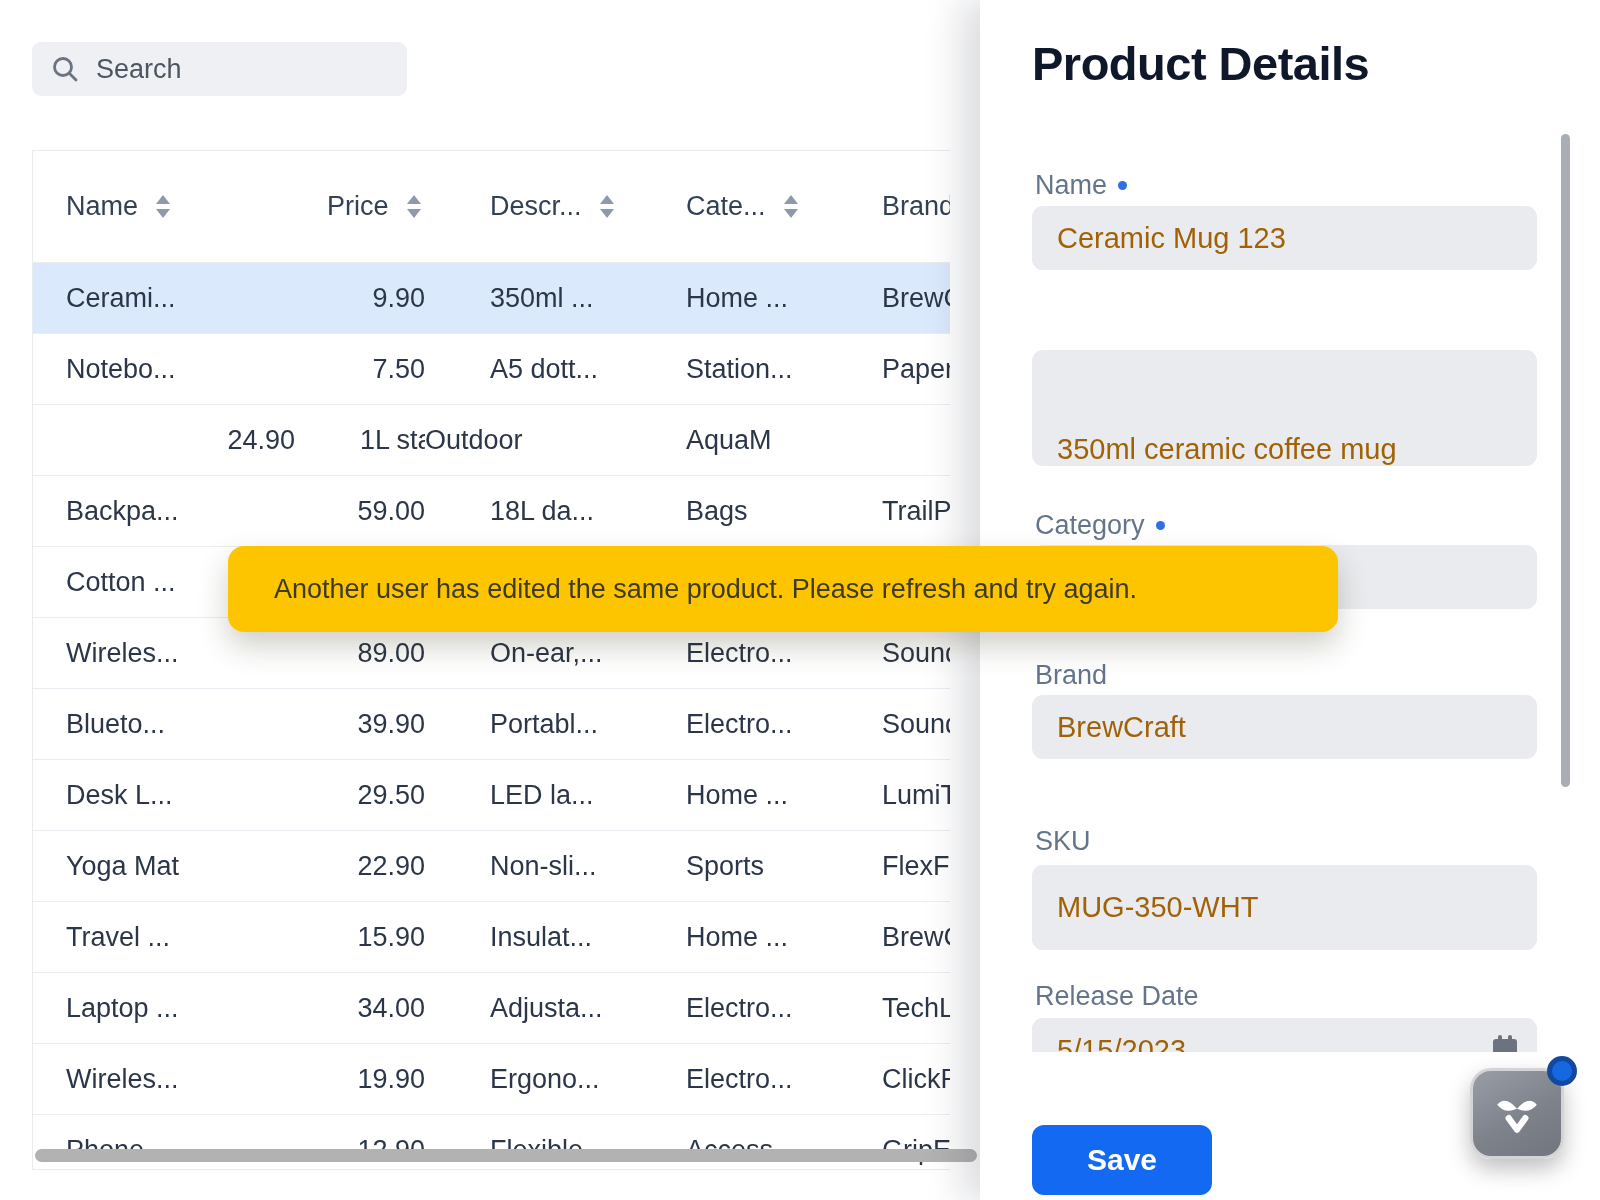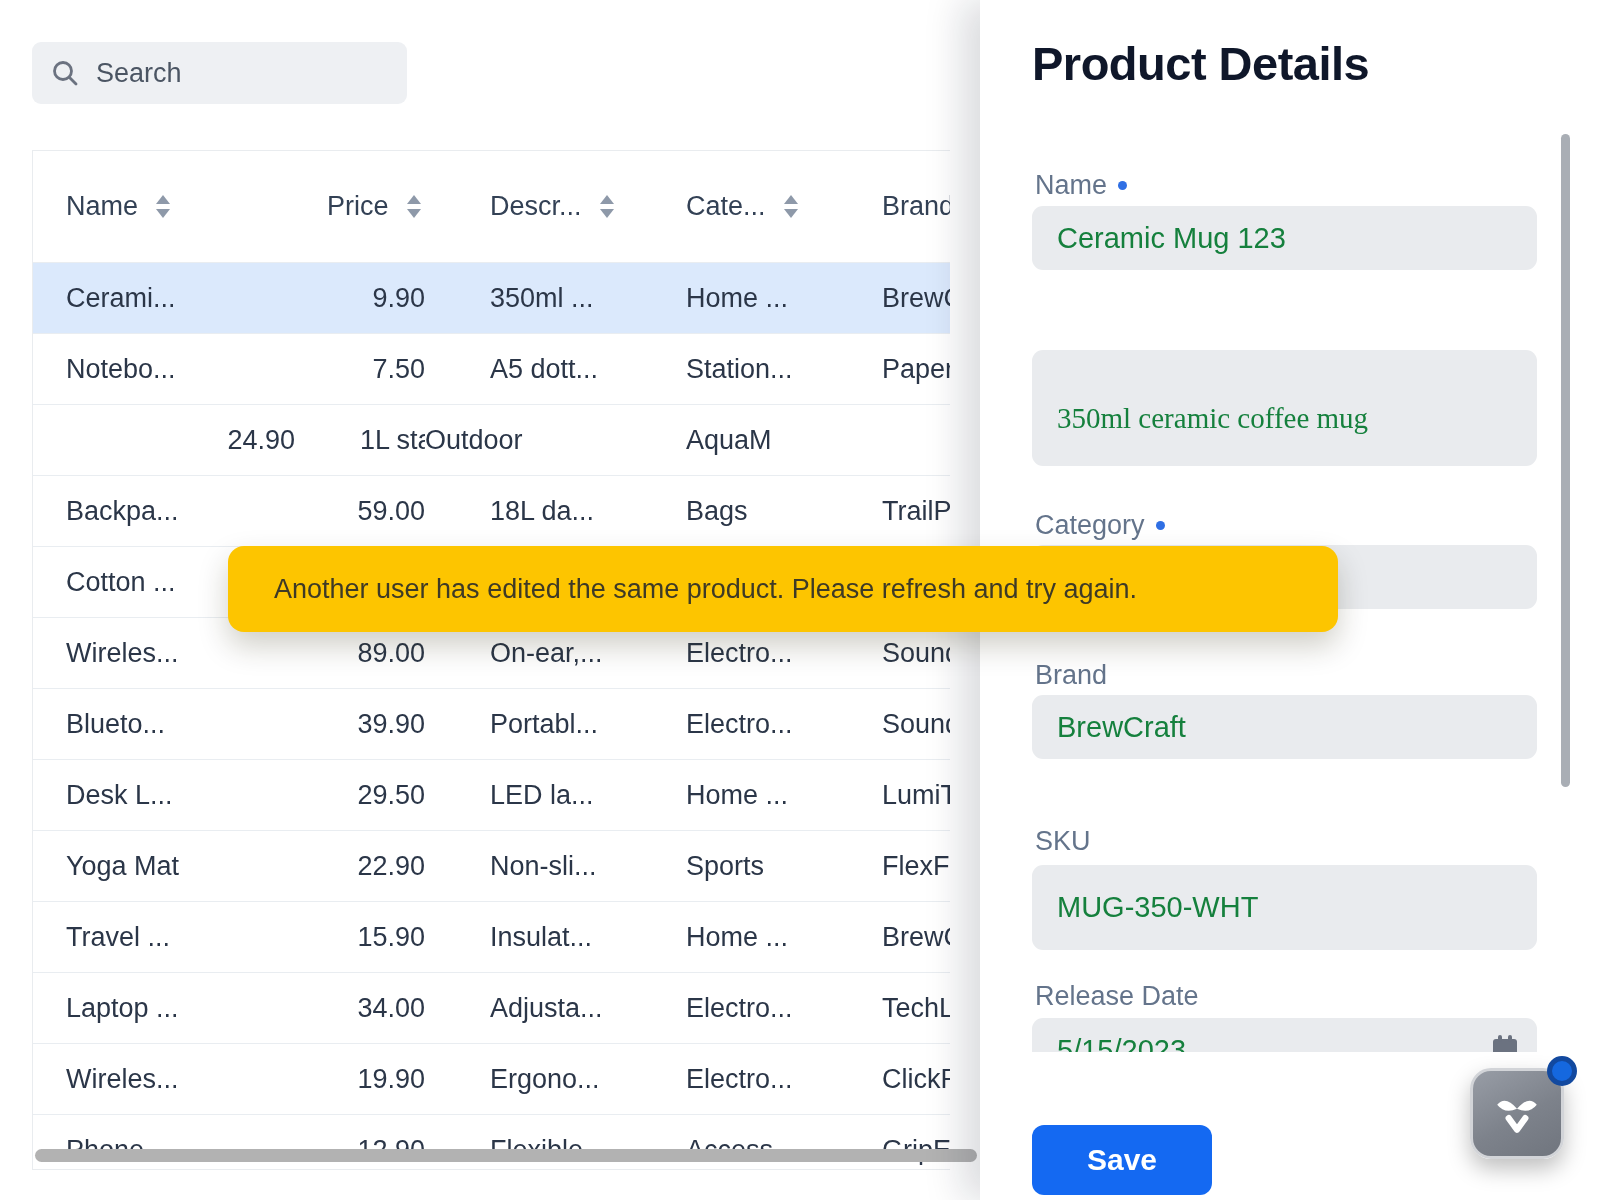--- a/index.html
+++ b/index.html
@@ -1,21 +1,21 @@
 <!DOCTYPE html>
 <html><head>
 <meta charset="utf-8">
 <style>
   * { margin:0; padding:0; box-sizing:border-box; }
   html,body { width:1600px; height:1200px; overflow:hidden; background:#fff;
     font-family:"Liberation Sans", sans-serif; }
   #stage { position:relative; width:1600px; height:1200px; background:#fff; overflow:hidden; }
 
   
-  .search-bar { position:absolute; left:32px; top:42px; width:375px; height:62px;
+  .search-bar { position:absolute; left:32px; top:42px; width:375px; height:54px;
     background:#eef0f3; border-radius:9px; display:flex; align-items:center; padding:0 18px; }
   .search-bar svg { flex:0 0 auto; margin-right:16px; }
   .search-placeholder { color:#4b5563; font-size:27px; }
 
   
   .table-wrap { position:absolute; left:32px; top:150px; width:918px; height:1020px;
     border:1px solid #e9ecef; border-right:none; overflow:hidden; background:#fff; }
   .grid-table { width:1060px; }
   .tr, .thead { display:grid; grid-template-columns:262px 130px 261px 196px 211px; align-items:center; }
   .thead { height:111px; }
@@ -42,22 +42,22 @@
   
   .panel { position:absolute; left:980px; top:0; width:620px; height:1200px; background:#fff;
     z-index:10; box-shadow:-18px 0 36px rgba(15,23,42,.15); }
   .panel-title { position:absolute; left:52px; top:36px; font-size:47px; font-weight:800;
     color:#0f172a; letter-spacing:-.5px; }
   .panel-scroll { position:absolute; left:0; top:130px; width:620px; height:922px; overflow:hidden; }
   .field-label { position:absolute; left:55px; font-size:27px; color:#64748b; white-space:nowrap; }
   .dot { display:inline-block; width:9px; height:9px; border-radius:50%; background:#2f6fe4;
     margin-left:11px; transform:translateY(-4px); }
   .field-box { position:absolute; left:52px; width:505px; background:#e9ebee; border-radius:11px;
-    font-size:29px; color:#15803d; display:flex; align-items:center; padding:0 25px; white-space:nowrap; overflow:hidden; }
-  .field-box.area { align-items:center; padding-top:20px;font-family:Liberation Serif, serif; }
+    font-size:29px; color:#a16207; display:flex; align-items:center; padding:0 25px; white-space:nowrap; overflow:hidden; }
+  .field-box.area { align-items:flex-end; padding-top:20px; }
   .cal-icon { position:absolute; right:18px; top:16px; }
   .v-scrollbar { position:absolute; left:581px; top:134px; width:9px; height:653px;
     background:#a9aeb5; border-radius:5px; }
   .save-btn { position:absolute; left:52px; top:1088px; width:180px; height:70px;
     background:#1469f2; border:none; border-radius:12px; color:#fff; font-size:30px;
     font-weight:700; font-family:"Liberation Sans",sans-serif; cursor:pointer;margin-top:37px; }
 
   
   .float-btn { position:absolute; left:1470px; top:1068px; width:94px; height:91px;
     border-radius:21px; background:linear-gradient(150deg,#989da6 0%,#7d828b 55%,#70757e 100%);

